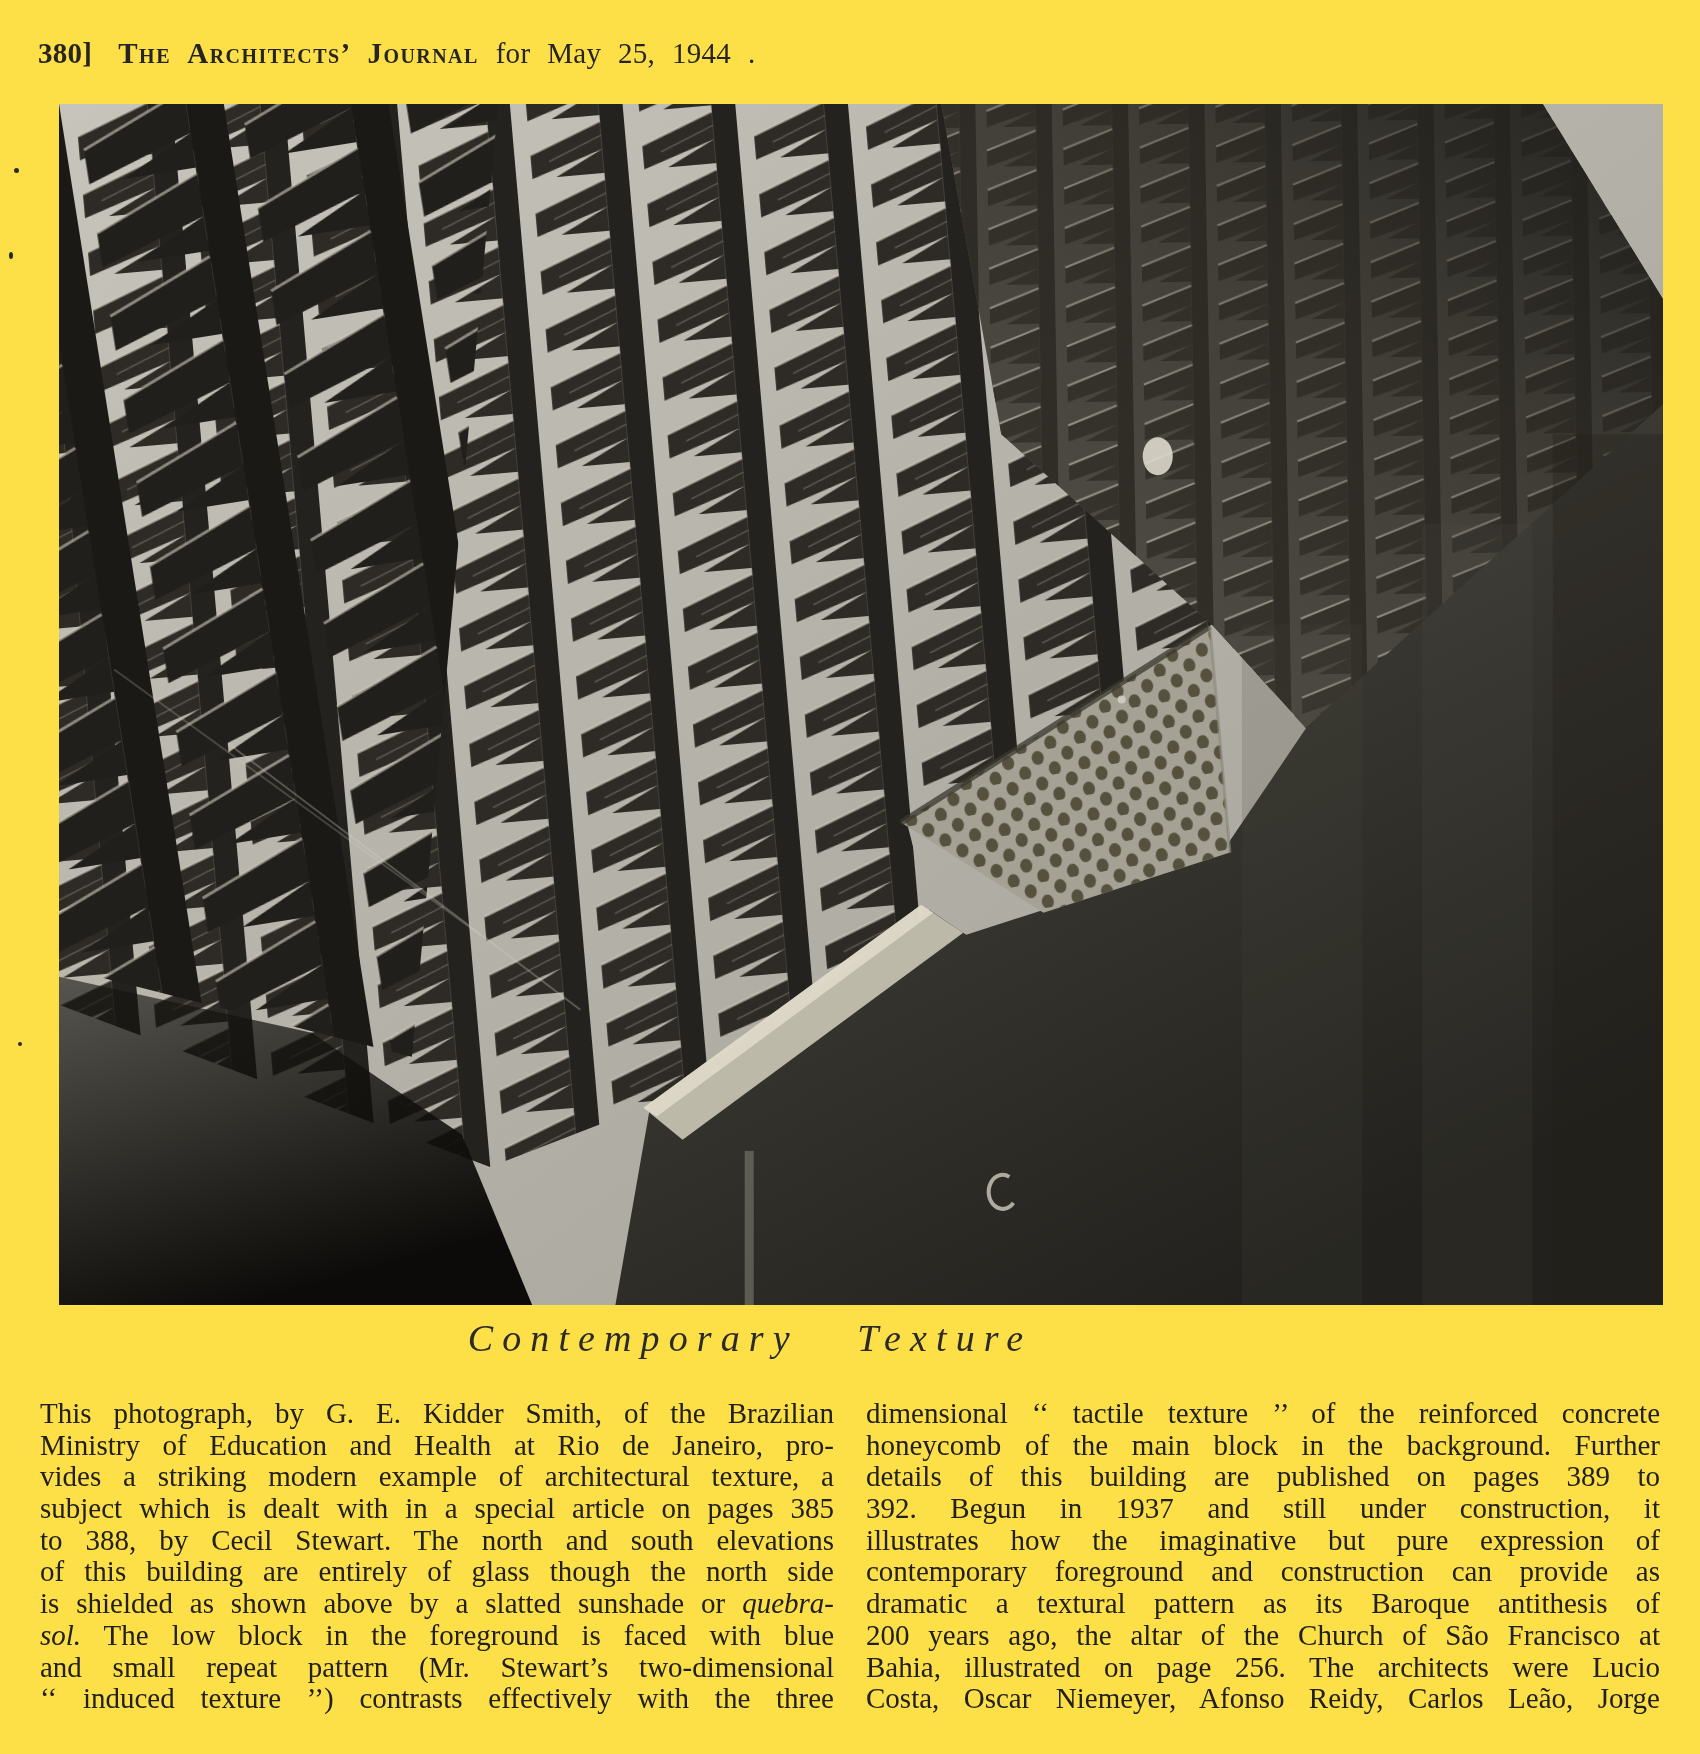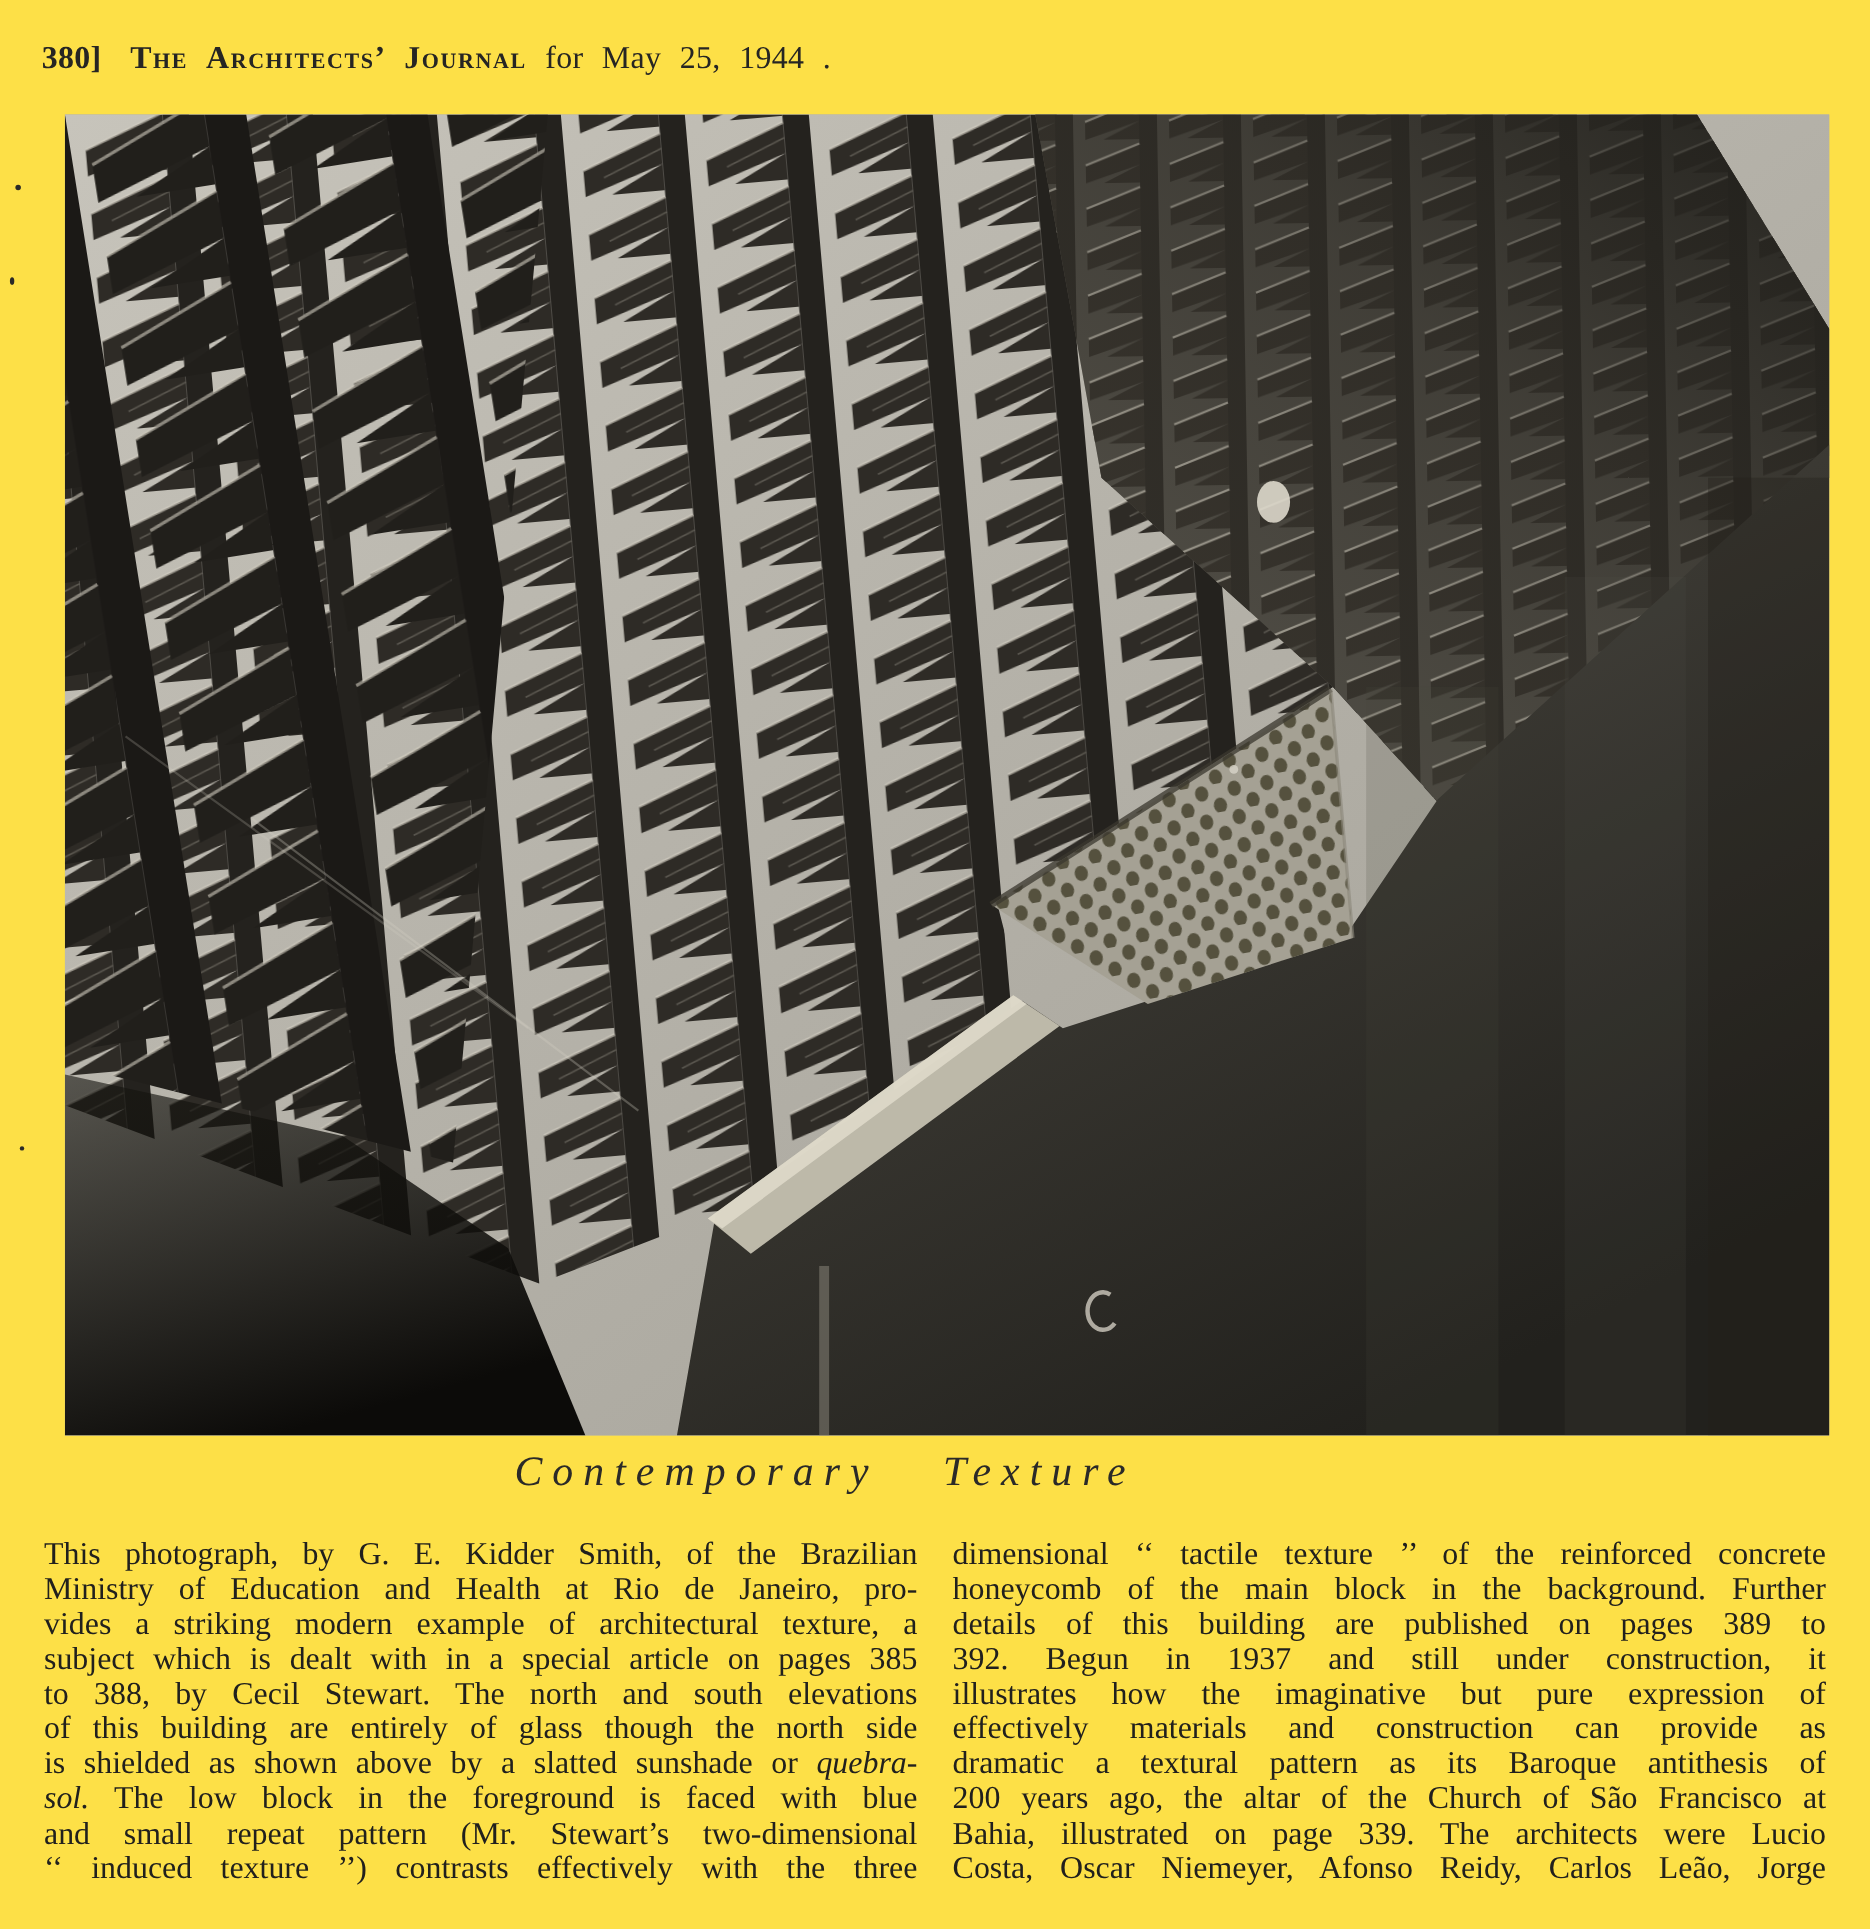--- a/index.html
+++ b/index.html
@@ -178,21 +178,21 @@
         <div class="tline"><i>sol.</i><span>  The low block in the foreground is faced with blue</span></div>
         <div class="tline"><span>and small repeat pattern (Mr. Stewart’s two-dimensional</span></div>
         <div class="tline"><span>‘‘ induced texture ’’) contrasts effectively with the three</span></div>
       </div>
     <div class="col">
         <div class="tline"><span>dimensional ‘‘ tactile texture ’’ of the reinforced concrete</span></div>
         <div class="tline"><span>honeycomb of the main block in the background.  Further</span></div>
         <div class="tline"><span>details of this building are published on pages 389 to</span></div>
         <div class="tline"><span>392.  Begun in 1937 and still under construction, it</span></div>
         <div class="tline"><span>illustrates how the imaginative but pure expression of</span></div>
-        <div class="tline"><span>effectively materials and construction can provide as</span></div>
+        <div class="tline"><span>contemporary foreground and construction can provide as</span></div>
         <div class="tline"><span>dramatic a textural pattern as its Baroque antithesis of</span></div>
         <div class="tline"><span>200 years ago, the altar of the Church of São Francisco at</span></div>
-        <div class="tline"><span>Bahia, illustrated on page 339.  The architects were Lucio</span></div>
+        <div class="tline"><span>Bahia, illustrated on page 256.  The architects were Lucio</span></div>
         <div class="tline"><span>Costa, Oscar Niemeyer, Afonso Reidy, Carlos Leão, Jorge</span></div>
       </div>
   </div>
 
 </div>
 
 </body></html>

